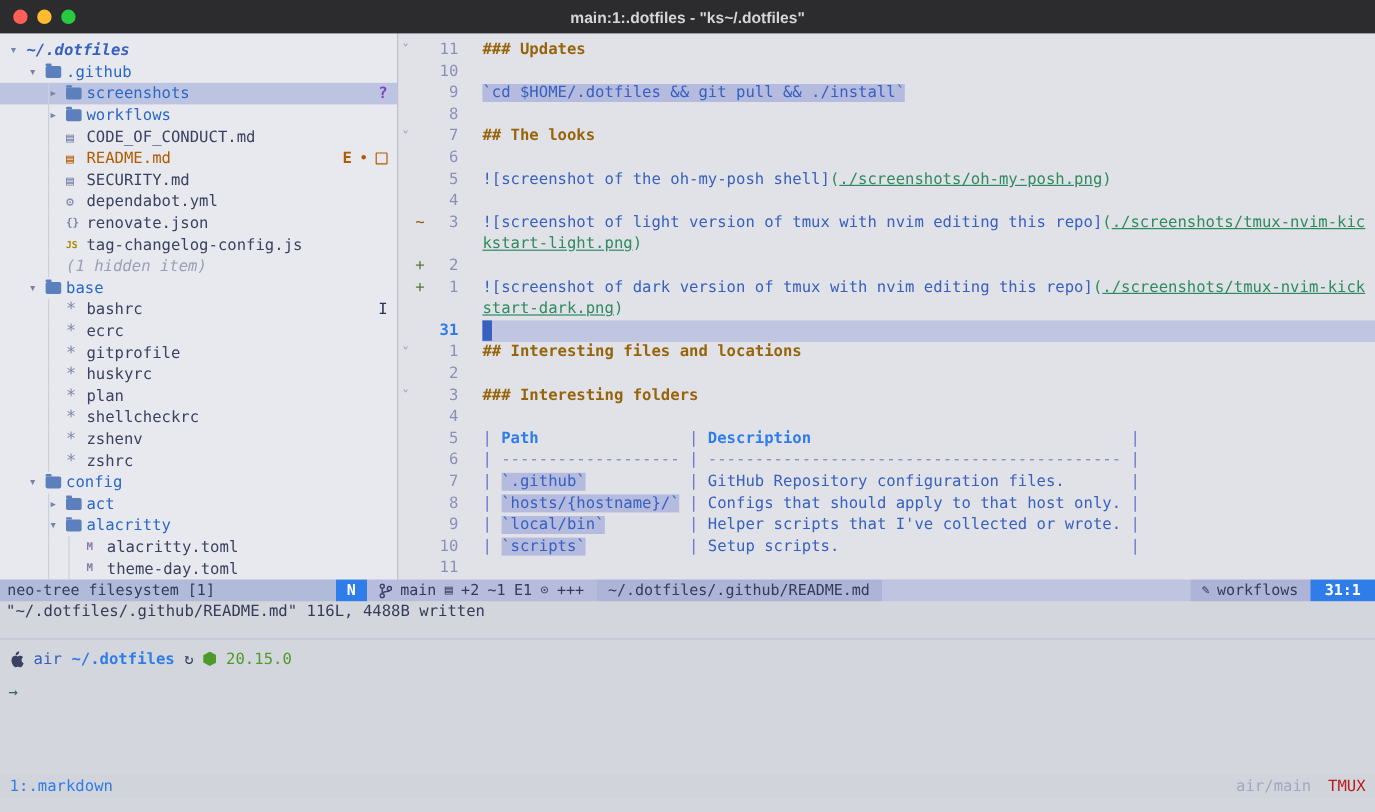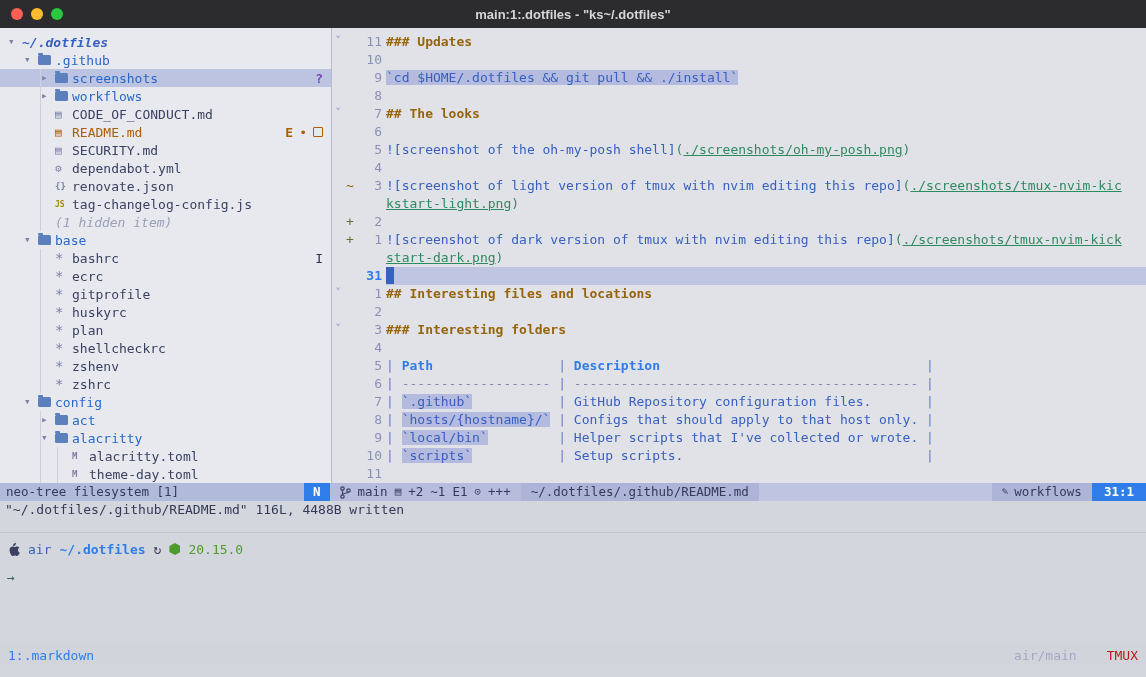--- a/index.html
+++ b/index.html
@@ -41,31 +41,31 @@
   .badge-e{color:#b15c00;font-weight:bold;} .badge-dot{color:#b15c00;}
   .ubox{width:8px;height:8px;border:1.5px solid #b15c00;border-radius:1px;display:inline-block;}
   .ibeam{color:#2b3252;}
   
   .erow{height:18px;display:flex;align-items:stretch;line-height:18px;}
   .fold{width:12px;flex:none;text-align:center;color:#9aa0c0;font-size:12px;}
   .sign{width:12px;flex:none;text-align:center;}
   .sign.add{color:#587539;} .sign.change{color:#8f5e00;}
   .lnum{width:26px;flex:none;text-align:right;color:#8a90b8;}
   .lnum.cur{color:#2e7de9;font-weight:bold;}
-  .ltext{flex:1;white-space:pre;margin-left:4px;color:#3760bf;}
+  .ltext{flex:1;white-space:pre;margin-left:20px;color:#3760bf;}
   .ltext.cursorline{background:#c0c6e2;}
   .cursor-block{display:inline-block;width:8px;height:17px;background:#3760bf;vertical-align:text-bottom;}
   .sg-t{color:#3760bf;} .sg-h{color:#96640a;font-weight:bold;}
   .sg-c{background:#b4bbdf;color:#3760bf;}
   .sg-l{color:#2e8a5f;text-decoration:underline;} .sg-d{color:#2e8a5f;}
   .sg-p{color:#6a76cc;} .sg-th{color:#2e7de9;font-weight:bold;} .sg-ds{color:#8289b2;}
   
   .statusline{position:absolute;top:455px;left:0;right:0;height:18px;display:flex;
     font-size:12.5px;line-height:18px;color:#343b58;}
-  .nt-status{width:304px;flex:none;background:#b0bad9;padding-left:6px;box-sizing:border-box;}
+  .nt-status{width:280px;flex:none;background:#b0bad9;padding-left:6px;box-sizing:border-box;}
   .ll-a{background:#2e7de9;color:#fff;font-weight:bold;padding:0 9px;}
   .ll-b{background:#b7bcdc;display:flex;align-items:center;gap:7px;padding:0 10px;}
   .ll-b .tok{white-space:pre;}
   .ll-c{background:#adb4d8;padding:0 10px;}
   .ll-fill{flex:1;background:#bfc4e0;}
   .ll-x{background:#adb4d8;padding:0 10px;display:flex;align-items:center;gap:6px;}
   .ll-z{background:#2e7de9;color:#fff;font-weight:bold;padding:0 12px;}
   .sl-ic{color:#3a4168;font-size:11px;}
   
   .cmdline{position:absolute;top:473px;left:0;right:0;height:18px;line-height:18px;
@@ -74,21 +74,21 @@
   .prompt-line{position:absolute;top:511px;left:0;height:20px;display:flex;align-items:center;
     gap:8px;padding-left:7px;}
   .p-host{color:#3760bf;text-align:right;} .p-path{color:#2e7de9;font-weight:bold;} .p-git{color:#343b58;}
   .hexagon{width:11px;height:12px;background:#4e9a2a;display:inline-block;
     clip-path:polygon(50% 0,100% 25%,100% 75%,50% 100%,0 75%,0 25%);}
   .p-node{color:#4e9a2a;}
   .prompt-arrow{position:absolute;top:541px;left:7px;height:18px;line-height:18px;color:#33635c;}
   .tmux-bar{position:absolute;top:617px;left:0;right:0;height:20px;display:flex;
     align-items:center;padding:0 8px;box-sizing:border-box;background:#d2d4dc;}
   .tmux-left{color:#2e7de9;}
-  .tmux-right{margin-left:auto;display:flex;gap:30px;align-items:center;}
+  .tmux-right{margin-left:auto;display:flex;gap:14px;align-items:center;}
   .tmux-session{color:#a2a8c3;} .tmux-label{color:#b91c1c;}
 </style>
 </head>
 <body>
 
 <div class="window">
 
   <div class="titlebar">
     <div class="traffic">
       <span class="tl red"></span>

